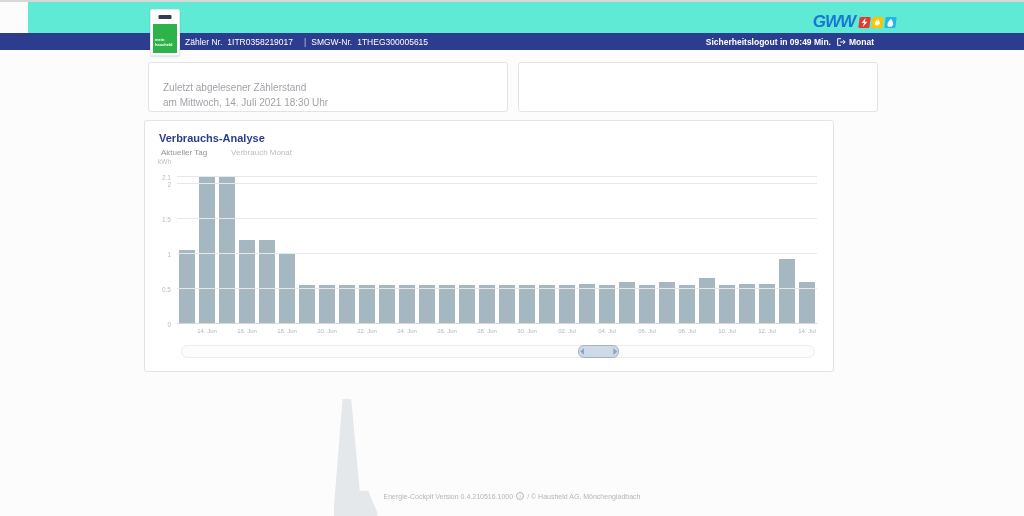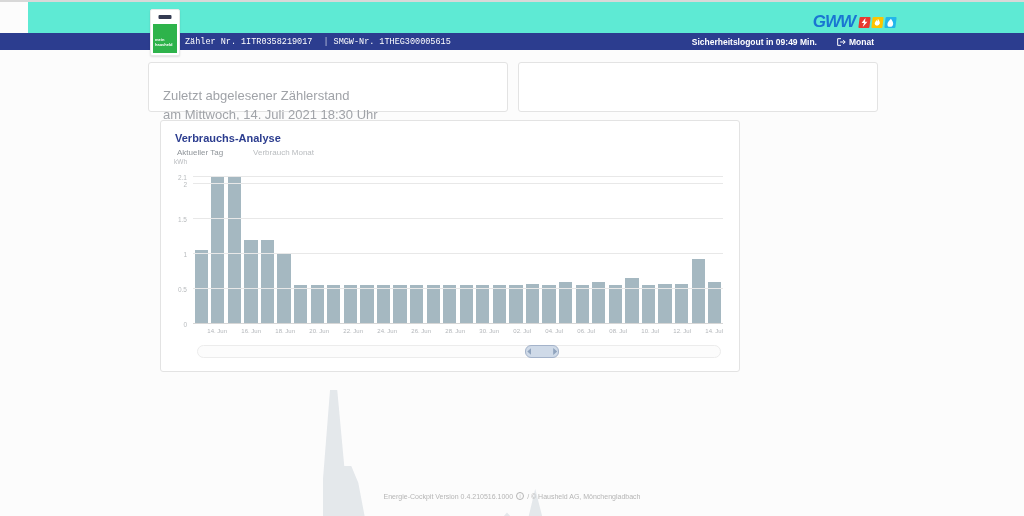--- a/index.html
+++ b/index.html
@@ -22,35 +22,35 @@
   
   .gww{position:absolute;right:156px;top:10px;display:flex;align-items:center;gap:2px;}
   .gww-text{color:var(--gww-blue);font-weight:bold;font-size:17px;font-style:italic;letter-spacing:-1px;margin-right:2px;}
   .gww-sq{width:11px;height:11px;border-radius:1px;transform:skewX(-7deg);display:flex;align-items:center;justify-content:center;}
   .gww-underline{position:absolute;left:2px;right:0;top:22px;height:2px;
     background:linear-gradient(to right,var(--gww-red) 0 30%,var(--gww-blue) 30% 100%);opacity:.8;}
   
   .meter-bar{position:absolute;top:33px;left:0;width:100%;height:17px;background:var(--navy);
     color:#fff;font-size:8.5px;display:flex;align-items:center;justify-content:space-between;
     padding:0 150px 0 185px;}
-  .meter-left span{margin-right:5px;font-family:Liberation Mono, monospace;}
+  .meter-left span{margin-right:5px;}
   .meter-sep{opacity:.7;margin:0 6px;}
-  .meter-right{display:flex;align-items:center;gap:19px;font-weight:bold;}
+  .meter-right{display:flex;align-items:center;gap:5px;font-weight:bold;}
   .logout-btn{display:flex;align-items:center;gap:3px;cursor:pointer;}
   
   .card{position:absolute;background:#fff;border:1px solid var(--border);border-radius:3px;}
   .kpi1{left:148px;top:62px;width:360px;height:50px;padding:6px 0 0 14px;}
   .kpi2{left:518px;top:62px;width:360px;height:50px;padding:6px 0 0 14px;}
   .kpi-value{color:var(--navy);font-size:21px;font-weight:bold;letter-spacing:-.5px;line-height:1;}
   .kpi-unit{font-size:12px;font-weight:bold;letter-spacing:0;}
-  .kpi-sub{color:var(--sub);font-size:13px;line-height:1.45;margin-top:18px;}
-  
-  .chart-panel{left:160px;top:120px;width:580px;height:252px;}
+  .kpi-sub{color:var(--sub);font-size:10px;line-height:1.45;margin-top:12px;}
+  
+  .chart-panel{left:144px;top:120px;width:690px;height:252px;}
   .chart-title{color:var(--navy);font-size:11px;font-weight:bold;position:absolute;left:14px;top:11px;}
-  .chart-tabs{position:absolute;left:16px;top:27px;font-size:8px;display:flex;gap:30px;}
+  .chart-tabs{position:absolute;left:16px;top:27px;font-size:8px;display:flex;gap:24px;}
   .tab{cursor:pointer;}
   .tab.active{color:#8f9499;}
   .tab.inactive{color:#b9bcbf;}
   
   .plot{position:absolute;left:32px;right:16px;top:48px;height:155px;}
   .gridline{position:absolute;left:0;right:0;height:1px;background:var(--grid);}
   .gridline.zero{background:var(--axis);}
   .yaxis{position:absolute;left:8px;top:48px;height:155px;width:20px;}
   .ytick{position:absolute;right:2px;transform:translateY(50%);font-size:6.5px;color:var(--tick);}
   .yunit{position:absolute;right:2px;top:-11px;font-size:6.5px;color:var(--tick);}

